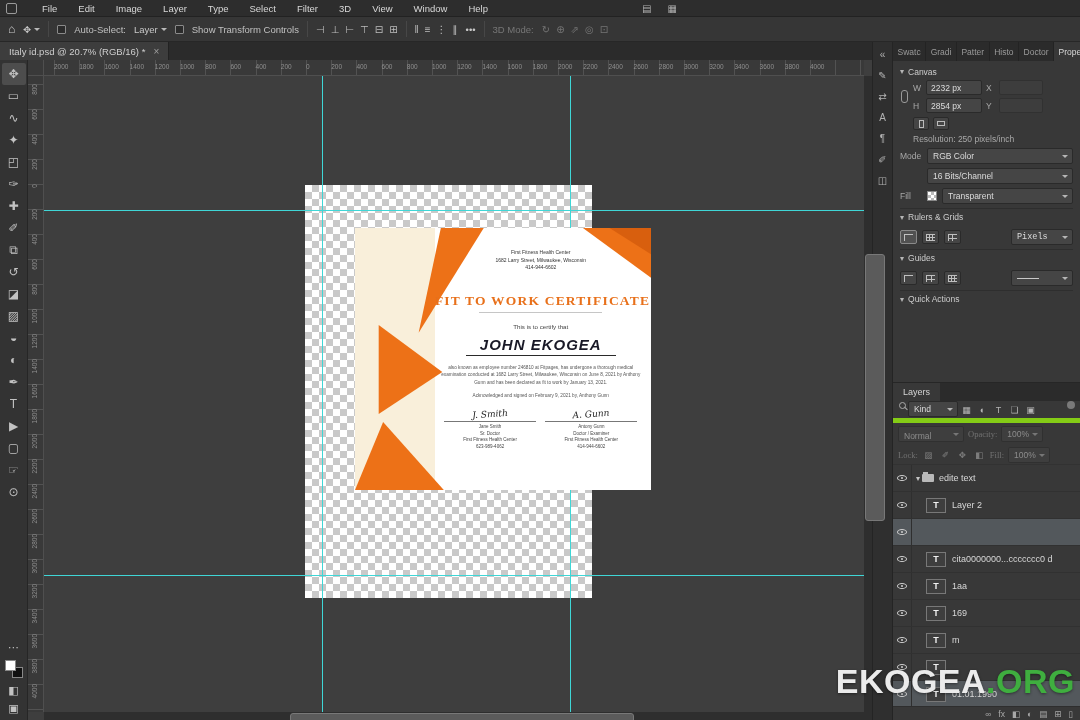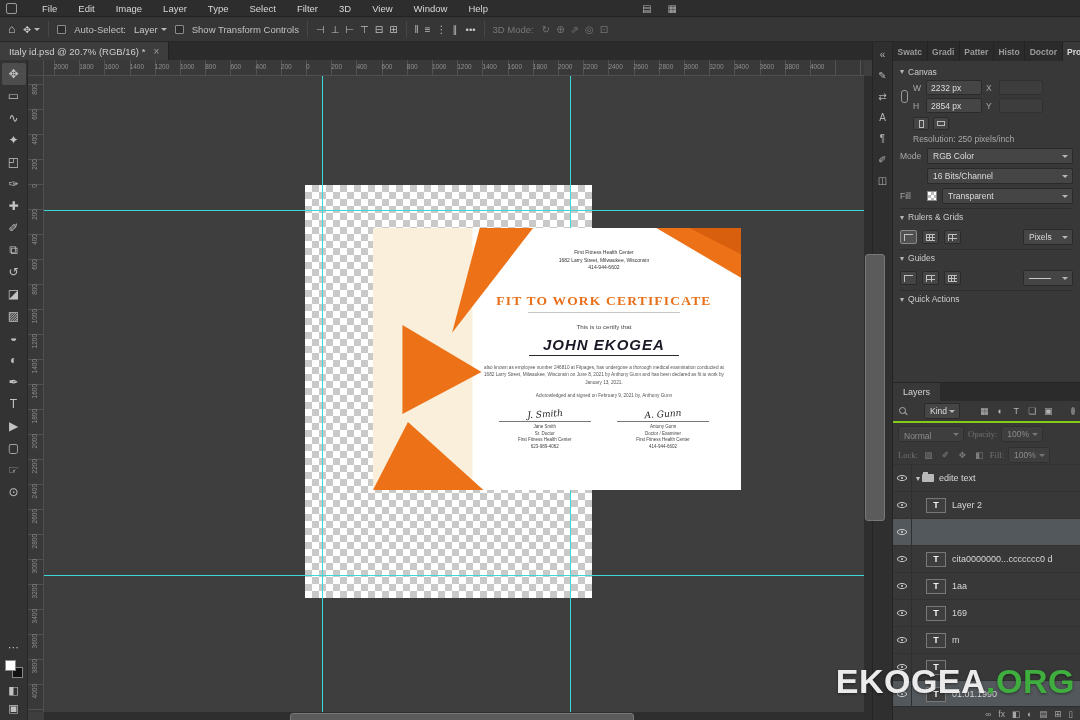--- a/index.html
+++ b/index.html
@@ -56,21 +56,21 @@
   .guide{position:absolute;background:var(--guide-color,#3fd6d6);z-index:2;}
   .guide.h{left:0;right:0;height:1px;}
   .guide.v{top:0;bottom:0;width:1px;}
   .scroll-v{position:absolute;right:0;top:16px;bottom:8px;width:8px;background:#2e2e2e;z-index:6;}
   .scroll-v .thumb{position:absolute;left:1px;right:1px;top:28%;height:42%;background:#5b5b5b;border-radius:3px;}
   .scroll-h{position:absolute;left:16px;right:8px;bottom:0;height:8px;background:#2e2e2e;z-index:6;}
   .scroll-h .thumb{position:absolute;top:1px;bottom:1px;left:30%;width:42%;background:#5b5b5b;border-radius:3px;}
   .scroll-corner{position:absolute;right:0;bottom:0;width:8px;height:8px;background:#2e2e2e;z-index:6;}
 
   
-  .certificate{position:absolute;left:329px;top:152px;width:368px;height:262px;background:#fff;z-index:3;overflow:hidden;}
+  .certificate{position:absolute;left:311px;top:152px;width:296px;height:262px;background:#fff;z-index:3;overflow:hidden;}
   .cert-shape{position:absolute;inset:0;}
   .cert-cream{background:var(--cert-cream,#f9efda);clip-path:polygon(0 0,27% 0,27% 100%,0 100%);}
   .tri-top{background:var(--cert-orange,#ed7117);clip-path:polygon(29% 0,43.5% 0,21.5% 40%);}
   .tri-mid{background:var(--cert-orange,#ed7117);clip-path:polygon(8% 37%,29.5% 55%,8% 71%);}
   .tri-bottom{background:var(--cert-orange,#ed7117);clip-path:polygon(9.5% 74%,30% 100%,0 100%);}
   .tri-corner{background:var(--cert-orange,#ed7117);clip-path:polygon(77% 0,100% 0,100% 19%);}
   .tri-corner-dark{background:var(--cert-orange-dark,#d85f0e);clip-path:polygon(86% 0,100% 0,100% 10%);}
   .cert-content{position:absolute;left:27%;right:1.5%;top:0;height:100%;text-align:center;color:#333;}
   .cert-org{font-size:5px;line-height:1.5;color:#333;}
   .cert-org.first{margin-top:21px;}
@@ -86,21 +86,21 @@
   .sig-block{margin-top:2px;border-top:1px solid #777;padding-top:2px;font-size:4.5px;line-height:1.5;color:#444;}
 
   
   .statusbar{height:12px;background:#2d2d2d;border-top:1px solid #232323;display:flex;align-items:center;gap:10px;padding:0 6px;font-size:8.5px;color:#9d9d9d;}
 
   
   .right-col{width:208px;display:flex;min-height:0;}
   .panel-dock{width:20px;background:#2f2f2f;border-left:1px solid #242424;display:flex;flex-direction:column;align-items:center;padding-top:2px;}
   .strip-icon{width:20px;height:21px;display:flex;align-items:center;justify-content:center;font-size:10px;color:#b2b2b2;}
   .panels{flex:1;display:flex;flex-direction:column;background:#383838;border-left:1px solid #242424;min-width:0;}
-  .panel-tabs{height:19px;background:#2b2b2b;display:flex;overflow:hidden;font-weight:bold;}
+  .panel-tabs{height:19px;background:#2b2b2b;display:flex;overflow:hidden;}
   .ptab{display:flex;align-items:center;padding:0 4.5px;font-size:8.5px;color:#9a9a9a;border-right:1px solid #232323;white-space:nowrap;}
   .ptab.active{background:#383838;color:#dadada;}
 
   
   .properties{height:322px;padding:2px 7px 0;font-size:8.5px;color:#b5b5b5;overflow:hidden;border-bottom:1px solid #262626;}
   .doc-row{display:flex;align-items:center;gap:6px;height:20px;border-bottom:1px solid #2e2e2e;margin-bottom:2px;}
   .doc-icon{width:10px;height:12px;border:1px solid #9a9a9a;background:#4a4a4a;flex:none;}
   .sec-h{display:flex;align-items:center;gap:4px;height:17px;color:#cccccc;}
   .sec-h.topline{border-top:1px solid #2e2e2e;margin-top:4px;}
   .sec-caret{color:#b5b5b5;font-size:8px;}
@@ -118,34 +118,34 @@
   .ob-btn i{display:block;border:1px solid #bbb;}
   .ob-btn.portrait i{width:5px;height:8px;}
   .ob-btn.landscape i{width:8px;height:5px;}
   .res-line{margin:4px 0 4px 13px;color:#a8a8a8;}
   .prop-row{display:flex;align-items:center;gap:5px;margin:4px 0;}
   .prop-row.indent{margin-left:27px;}
   .plabel{width:22px;color:#a8a8a8;flex:none;}
   .dd{position:relative;height:16px;background:#454545;border:1px solid #2a2a2a;border-radius:2px;display:flex;align-items:center;padding:0 13px 0 5px;color:#dcdcdc;white-space:nowrap;overflow:hidden;}
   .dd::after{content:"";position:absolute;right:4px;top:6px;border:3px solid transparent;border-top-color:#b5b5b5;}
   .dd.flex1{flex:1;}
-  .dd.unit{width:50px;margin-left:auto;}
+  .dd.unit{width:62px;margin-left:auto;font-family:Liberation Mono, monospace;}
   .fill-swatch{width:10px;height:10px;border:1px solid #888;background-image:conic-gradient(#bbb 25%,#fff 0 50%,#bbb 0 75%,#fff 0);background-size:6px 6px;flex:none;}
   .icon-btn{width:17px;height:14px;background:#454545;border:1px solid #2a2a2a;border-radius:2px;display:flex;align-items:center;justify-content:center;flex:none;}
   .icon-btn.active{border-color:#8a8a8a;background:#515151;}
   .i-ruler{width:9px;height:7px;border-left:1px solid #c0c0c0;border-top:1px solid #c0c0c0;}
   .i-grid{width:9px;height:7px;background-image:repeating-linear-gradient(to right,#c0c0c0 0 1px,transparent 1px 3px),repeating-linear-gradient(to bottom,#c0c0c0 0 1px,transparent 1px 3px);}
   .i-grid4{width:9px;height:7px;background-image:repeating-linear-gradient(to right,#c0c0c0 0 1px,transparent 1px 4.5px),repeating-linear-gradient(to bottom,#c0c0c0 0 1px,transparent 1px 3.5px);}
   .i-line{width:22px;height:1px;background:#c8c8c8;}
 
   
   .layers-panel{flex:1;display:flex;flex-direction:column;min-height:0;font-size:8.5px;}
   .layers-tabbar{height:18px;background:#2b2b2b;display:flex;}
   .ltab{padding:0 10px;display:flex;align-items:center;background:#383838;color:#d4d4d4;font-size:9px;}
-  .layers-filter{height:22px;display:flex;align-items:center;gap:16px;padding:0 5px;border-bottom:2px solid #84cc16;}
+  .layers-filter{height:22px;display:flex;gap:0;padding:0 5px;border-bottom:5px solid #84cc16;}
   .search-icon{position:relative;width:10px;height:10px;flex:none;}
   .search-icon::before{content:"";position:absolute;left:1px;top:1px;width:5px;height:5px;border:1px solid #aaa;border-radius:50%;}
   .search-icon::after{content:"";position:absolute;left:6px;top:7px;width:4px;height:1px;background:#aaa;transform:rotate(45deg);}
   .dd.kind{width:50px;}
   .f-icons{display:flex;gap:3px;margin-left:2px;color:#b5b5b5;font-size:9px;align-items:center;flex:1;}
   .f-icon{width:13px;text-align:center;}
   .filter-toggle{width:8px;height:8px;border-radius:50%;background:#7a7a7a;margin-left:auto;}
   .layers-blend{height:22px;display:flex;align-items:center;gap:4px;padding:0 5px;opacity:.5;}
   .layers-lock{height:20px;display:flex;align-items:center;gap:4px;padding:0 5px;opacity:.5;border-bottom:1px solid #2e2e2e;}
   .dd.blend{width:66px;align-items:flex-end;}

